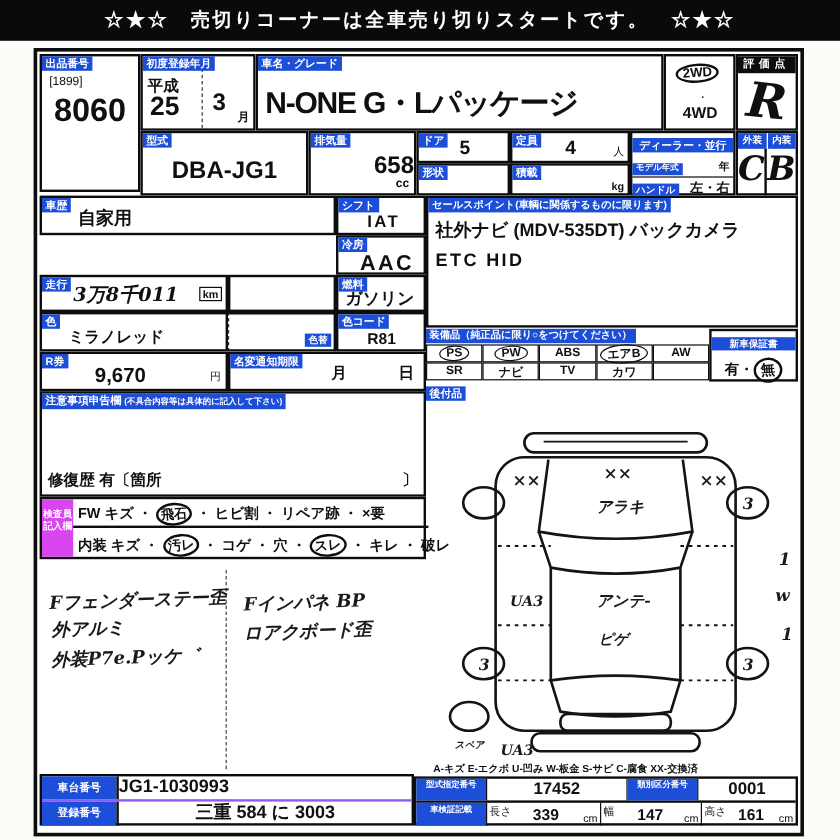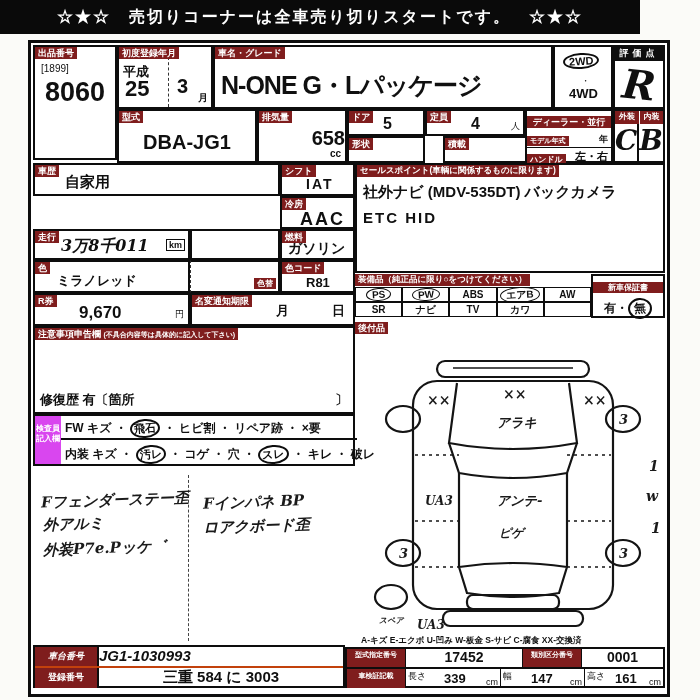--- a/index.html
+++ b/index.html
@@ -1,21 +1,21 @@
 <!DOCTYPE html>
 <html><head>
 <meta charset="utf-8">
 <style>
   html,body{margin:0;padding:0;background:#ddd;}
   .page{position:relative;width:700px;height:700px;background:#fbfbf8;font-family:"Liberation Sans",sans-serif;color:#101010;overflow:hidden;}
-  .banner{position:absolute;top:0;left:0;width:640px;height:34px;background:#0a0a0a;color:#fff;
+  .banner{position:absolute;top:0;left:0;width:700px;height:34px;background:#0a0a0a;color:#fff;
           display:flex;align-items:center;justify-content:center;font-size:16px;font-weight:bold;letter-spacing:2px;}
   .sheet{position:absolute;left:28px;top:40px;width:636px;height:651px;border:3px solid #0d0d0d;background:#fff;}
   .cell{position:absolute;border:2px solid #0d0d0d;box-sizing:border-box;background:#fff;}
-  .tag{display:inline-block;background:#7f1d1d;color:#fff;font-size:9px;font-weight:bold;padding:1px 3px;line-height:1.15;white-space:nowrap;}
+  .tag{display:inline-block;background:#1d4ed8;color:#fff;font-size:9px;font-weight:bold;padding:1px 3px;line-height:1.15;white-space:nowrap;}
   .tag-abs{position:absolute;top:0;left:0;z-index:2;}
   .val{font-weight:bold;}
   .hand{font-family:"DejaVu Serif",serif;font-style:italic;font-weight:bold;}
   .circ{display:inline-block;border:2px solid #0d0d0d;border-radius:50%;padding:0 4px;transform:rotate(-4deg);}
   .small{font-size:9px;}
   .dotted-l{border-left:1px dashed #333;}
   .eq-grid{position:absolute;display:flex;flex-wrap:wrap;}
   .eq-cell{width:47.2px;height:15px;border:1px solid #0d0d0d;box-sizing:border-box;
            display:flex;align-items:center;justify-content:center;font-size:10px;font-weight:bold;}
   .eq-circ{border:1.5px solid #0d0d0d;border-radius:50%;padding:0 5px;transform:rotate(-3deg);}
@@ -83,21 +83,21 @@
     <div class="cell" style="left:394px;top:66px;width:100px;height:27px;">
       <span class="tag tag-abs">定員</span>
       <span class="val" style="position:absolute;top:4px;left:44px;font-size:16px;">4</span>
       <span style="position:absolute;bottom:1px;right:3px;font-size:9px;">人</span>
     </div>
 
     <div class="cell" style="left:316px;top:93px;width:78px;height:27px;">
       <span class="tag tag-abs">形状</span>
     </div>
 
-    <div class="cell" style="left:412px;top:93px;width:100px;height:27px;text-align:center;">
+    <div class="cell" style="left:394px;top:93px;width:100px;height:27px;text-align:center;">
       <span class="tag tag-abs">積載</span>
       <span style="position:absolute;bottom:1px;right:3px;font-size:9px;font-weight:bold;">kg</span>
     </div>
 
     <div class="cell" style="left:494px;top:66px;width:88px;height:54px;">
       <div class="tag" style="width:100%;box-sizing:border-box;text-align:center;">ディーラー・並行</div>
       <div style="position:relative;height:18px;border-bottom:1px solid #0d0d0d;">
         <span class="tag" style="font-size:7px;">モデル年式</span>
         <span style="position:absolute;right:3px;bottom:1px;font-size:9px;font-weight:bold;">年</span>
       </div>
@@ -286,21 +286,21 @@
       <text x="38" y="203" font-size="13">3</text>
       <text x="258" y="203" font-size="13">3</text>
       <text x="18" y="268" font-size="8" font-style="normal" font-family="Liberation Sans,sans-serif">スペア</text>
       <text x="288" y="116" font-size="14">1</text>
       <text x="285" y="146" font-size="14">w</text>
       <text x="290" y="178" font-size="14">1</text>
     </svg>
     <div class="legend" style="left:330px;top:592px;">A-キズ  E-エクボ  U-凹み  W-板金  S-サビ  C-腐食  XX-交換済</div>
 
     <div class="cell" style="left:2px;top:602px;width:312px;height:43px;">
-      <div style="display:flex;height:19px;border-bottom:2px solid #c2410c;font-style:italic;">
+      <div style="display:flex;height:19px;border-bottom:2px solid #8b5cf6;">
         <span class="tag" style="width:62px;box-sizing:border-box;text-align:center;font-size:9px;padding-top:4px;">車台番号</span>
         <span class="val" style="flex:1;text-align:left;font-size:15px;border-left:2px solid #0d0d0d;">JG1-1030993</span>
       </div>
       <div style="display:flex;height:20px;">
         <span class="tag" style="width:62px;box-sizing:border-box;text-align:center;font-size:9px;padding-top:4px;">登録番号</span>
         <span class="val" style="flex:1;text-align:center;font-size:15px;border-left:2px solid #0d0d0d;">三重 584 に 3003</span>
       </div>
     </div>
 
     <div class="cell" style="left:314px;top:604px;width:320px;height:41px;">

